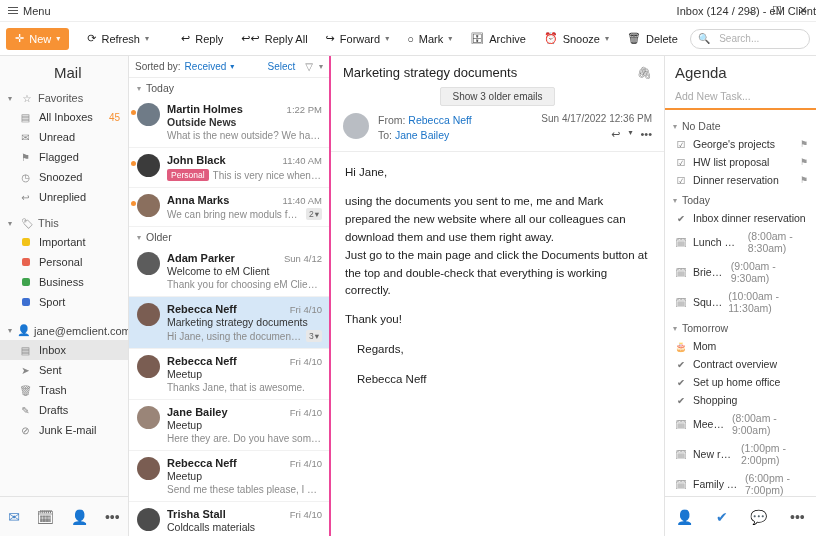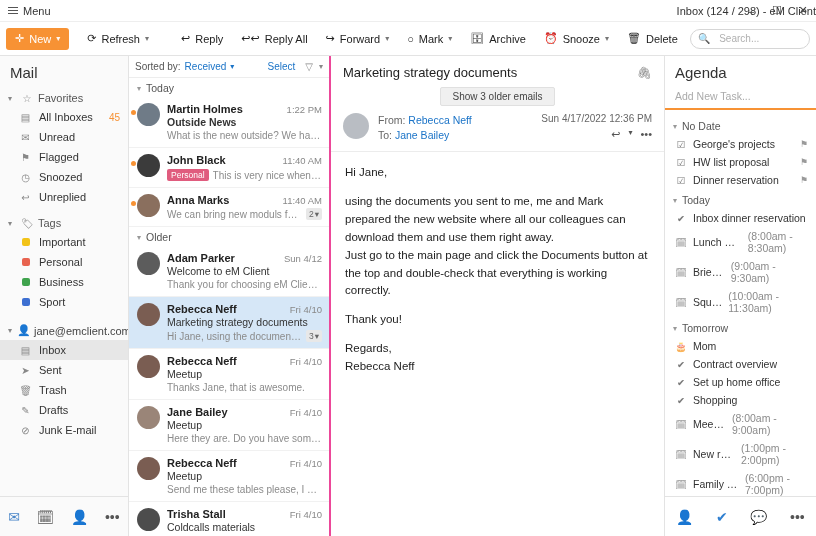--- a/index.html
+++ b/index.html
@@ -87,21 +87,21 @@
 
   
   .sidebar {
     width: 129px; flex: 0 0 129px;
     background: #fafafa;
     border-right: 1px solid #e3e3e3;
     display: flex; flex-direction: column;
     min-height: 0;
   }
   .sidebar-title {
-    font-size: 15px; color: #333; padding: 8px 10px 7px 10px;
+    font-size: 15px; color: #333; padding: 8px 10px 7px 10px; margin-left: 44px;
   }
   .sidebar-scroll { flex: 1; overflow: hidden; }
   .sec-head {
     display: flex; align-items: center; gap: 5px;
     padding: 4px 8px 3px 8px; color: #555; font-size: 11px;
   }
   .sec-head .tw { font-size: 8px; color:#888; width:8px; }
   .sec-head .ic { width: 12px; text-align:center; color:#888; font-size:10px; }
   .nav-item {
     display:flex; align-items:center; gap:7px;
@@ -193,21 +193,21 @@
   .rd-av { width: 26px; height:26px; border-radius:50%; background:#b9bdc3; flex:0 0 26px; position:relative; overflow:hidden;}
   .rd-lines { flex:1; min-width:0; font-size:10.5px; color:#444; line-height:1.45; }
   .rd-lines .lbl { color:#666; }
   .rd-lines a { color:#1a73c7; text-decoration:none; }
   .rd-right { text-align:right; font-size:10px; color:#666; white-space:nowrap; }
   .rd-actions { margin-top:4px; display:flex; gap:8px; justify-content:flex-end; color:#555; font-size:11px; }
   .rd-content {
     padding: 12px 14px; font-size: 11.5px; color:#222; line-height:1.55; flex:1; overflow:hidden;
   }
   .rd-content p { margin: 0 0 11px 0; }
-  .rd-content .sig { margin:0; }
+  .rd-content .sig { margin:12px; }
 
   
   .agenda {
     width: 152px; flex: 0 0 152px;
     border-left: 1px solid #e3e3e3;
     background:#fff; display:flex; flex-direction:column; min-height:0;
   }
   .agenda-title { font-size: 15px; color:#333; padding: 8px 10px 6px 10px; }
   .agenda-task {
     font-size:10.5px; color:#aaa; padding: 3px 10px 6px 10px;
@@ -331,21 +331,21 @@
           <span>Snoozed</span>
         </div>
         <div class="nav-item">
           <span class="ic">↩</span>
           <span>Unreplied</span>
         </div>
 
         <div class="sec-head" style="margin-top:6px">
           <span class="tw">▾</span>
           <span class="ic">🏷</span>
-          <span>Tags</span>
+          <span>This</span>
         </div>
         <div class="nav-item">
           <span class="ic"><i class="dot" style="background:#f2c318"></i></span>
           <span>Important</span>
         </div>
         <div class="nav-item">
           <span class="ic"><i class="dot" style="background:#e8634f"></i></span>
           <span>Personal</span>
         </div>
         <div class="nav-item">

